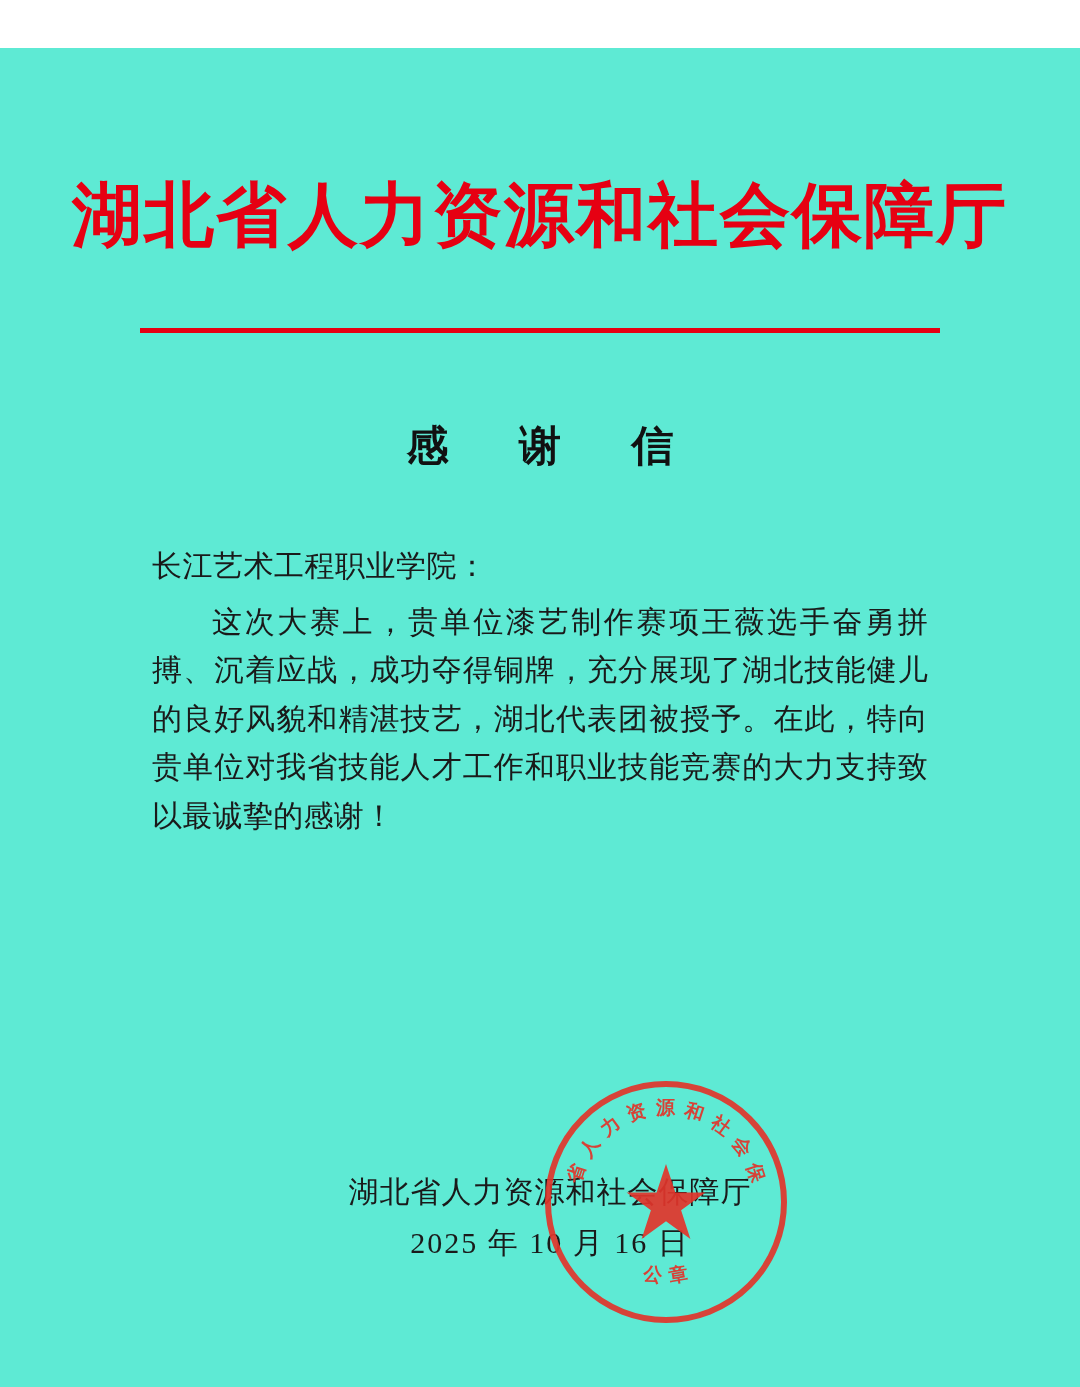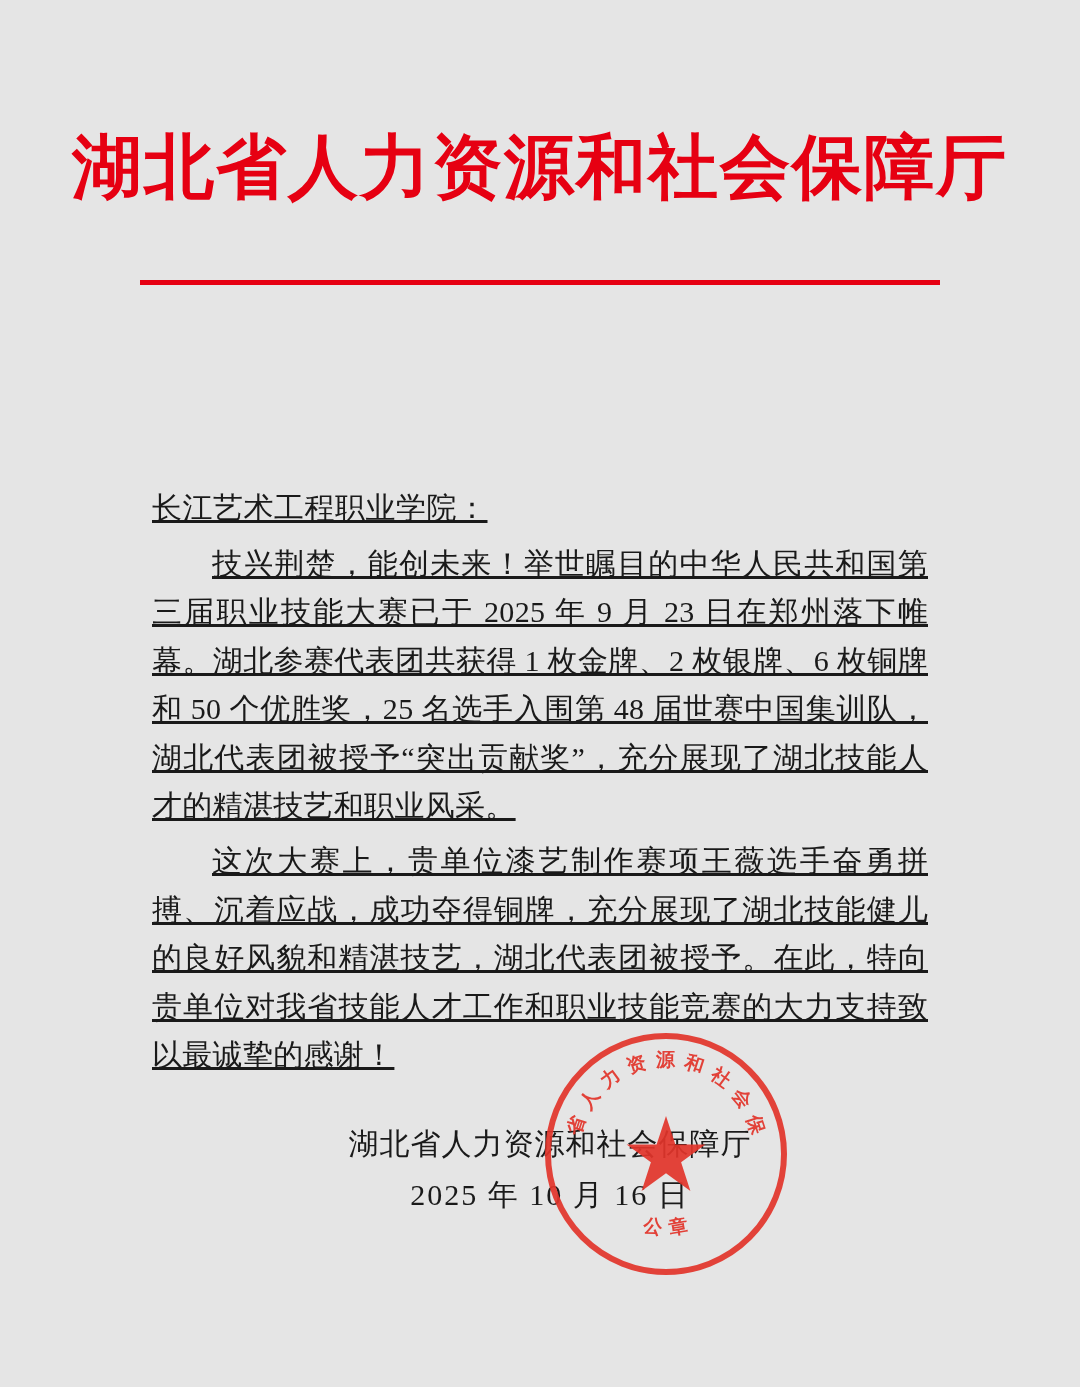--- a/index.html
+++ b/index.html
@@ -12,21 +12,22 @@
     height: 1387px;
     position: relative;
     font-family: "Liberation Serif", "DejaVu Serif", serif;
     color: #1a1a1a;
     overflow: hidden;
   }
 
   .page {
     position: absolute;
     inset: 0;
-    background: #e5e5e5;
+    background: #5eead4;
+    margin-top: 48px;
   }
 
   
   .letterhead {
     position: absolute;
     top: 128px;
     left: 0;
     width: 100%;
     text-align: center;
   }
@@ -59,24 +60,23 @@
     font-weight: bold;
     font-size: 42px;
     letter-spacing: 28px;
     text-indent: 28px;
     color: #111111;
   }
 
   
   .body-block {
     position: absolute;
-    top: 485px;
+    top: 495px;
     left: 152px;
     width: 776px;
-    text-decoration: underline;
   }
   .salutation {
     font-size: 30px;
     line-height: 1.55;
     letter-spacing: 0.5px;
     margin-bottom: 8px;
   }
   .para {
     font-size: 30px;
     line-height: 1.62;
@@ -126,24 +126,24 @@
 </head>
 <body>
 
 <div class="page">
 
   <div class="letterhead">
     <div class="letterhead-title">湖北省人力资源和社会保障厅</div>
   </div>
   <div class="letterhead-rule"></div>
 
+  <div class="doc-title">感 谢 信</div>
 
   <div class="body-block">
     <div class="salutation">长江艺术工程职业学院：</div>
-    <p class="para">技兴荆楚，能创未来！举世瞩目的中华人民共和国第三届职业技能大赛已于 2025 年 9 月 23 日在郑州落下帷幕。湖北参赛代表团共获得 1 枚金牌、2 枚银牌、6 枚铜牌和 50 个优胜奖，25 名选手入围第 48 届世赛中国集训队，湖北代表团被授予“突出贡献奖”，充分展现了湖北技能人才的精湛技艺和职业风采。</p>
     <p class="para">这次大赛上，贵单位漆艺制作赛项王薇选手奋勇拼搏、沉着应战，成功夺得铜牌，充分展现了湖北技能健儿的良好风貌和精湛技艺，湖北代表团被授予。在此，特向贵单位对我省技能人才工作和职业技能竞赛的大力支持致以最诚挚的感谢！</p>
   </div>
 
   <div class="signature">
     <span class="sig-line sig-org">湖北省人力资源和社会保障厅</span>
     <span class="sig-line sig-date">2025 年 10 月 16 日</span>
   </div>
 
   <div class="seal">
     <svg width="248" height="248" viewBox="0 0 248 248" xmlns="http://www.w3.org/2000/svg">

